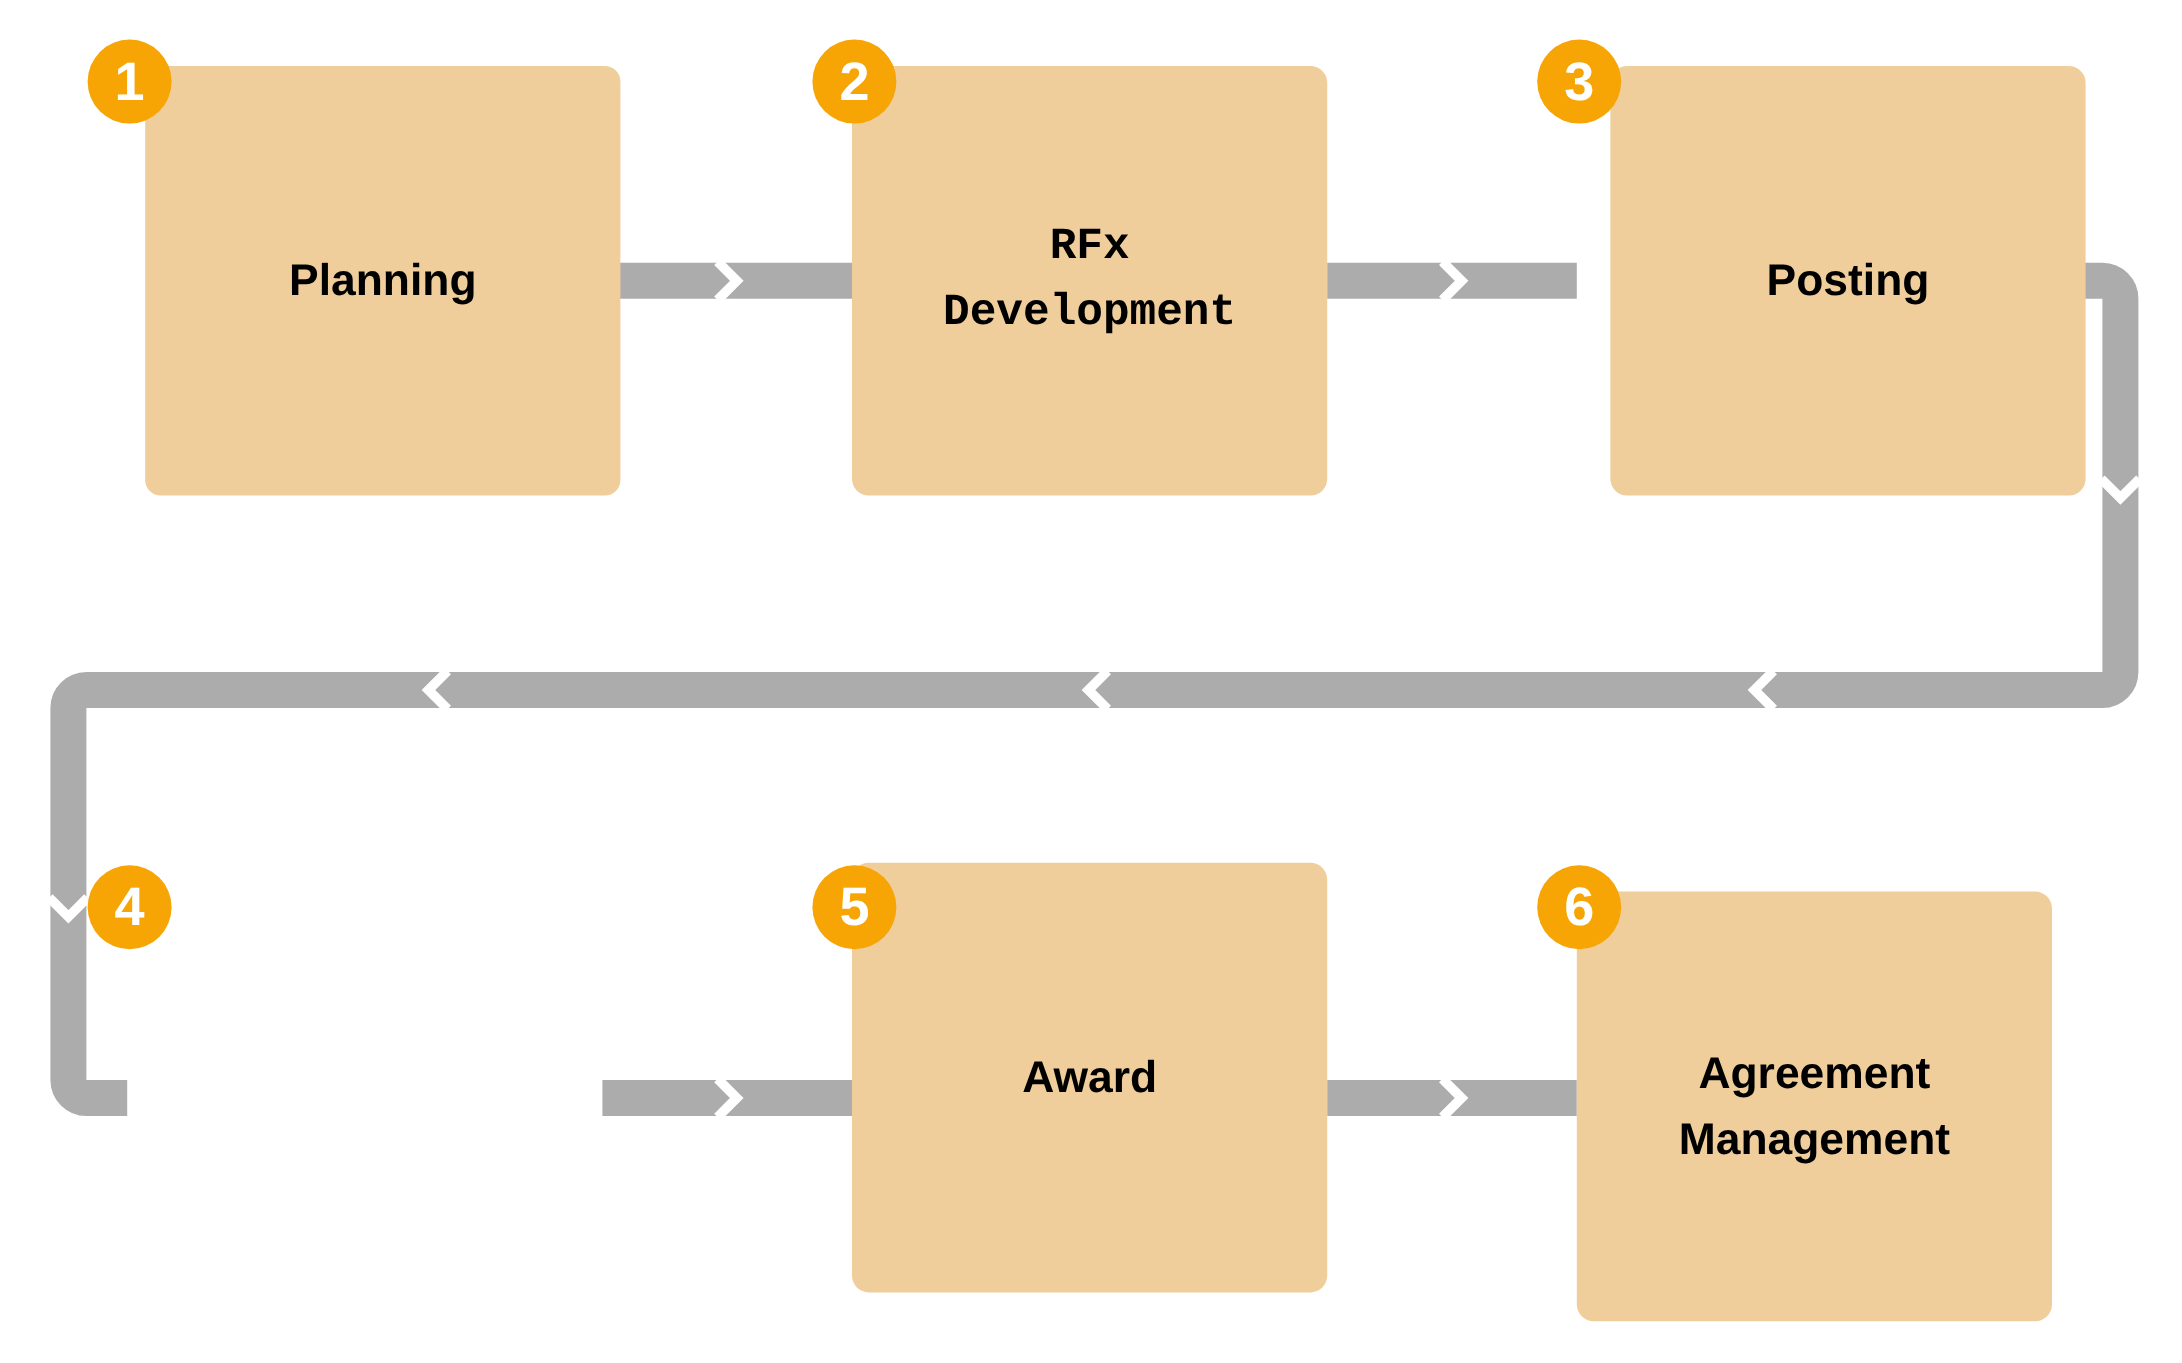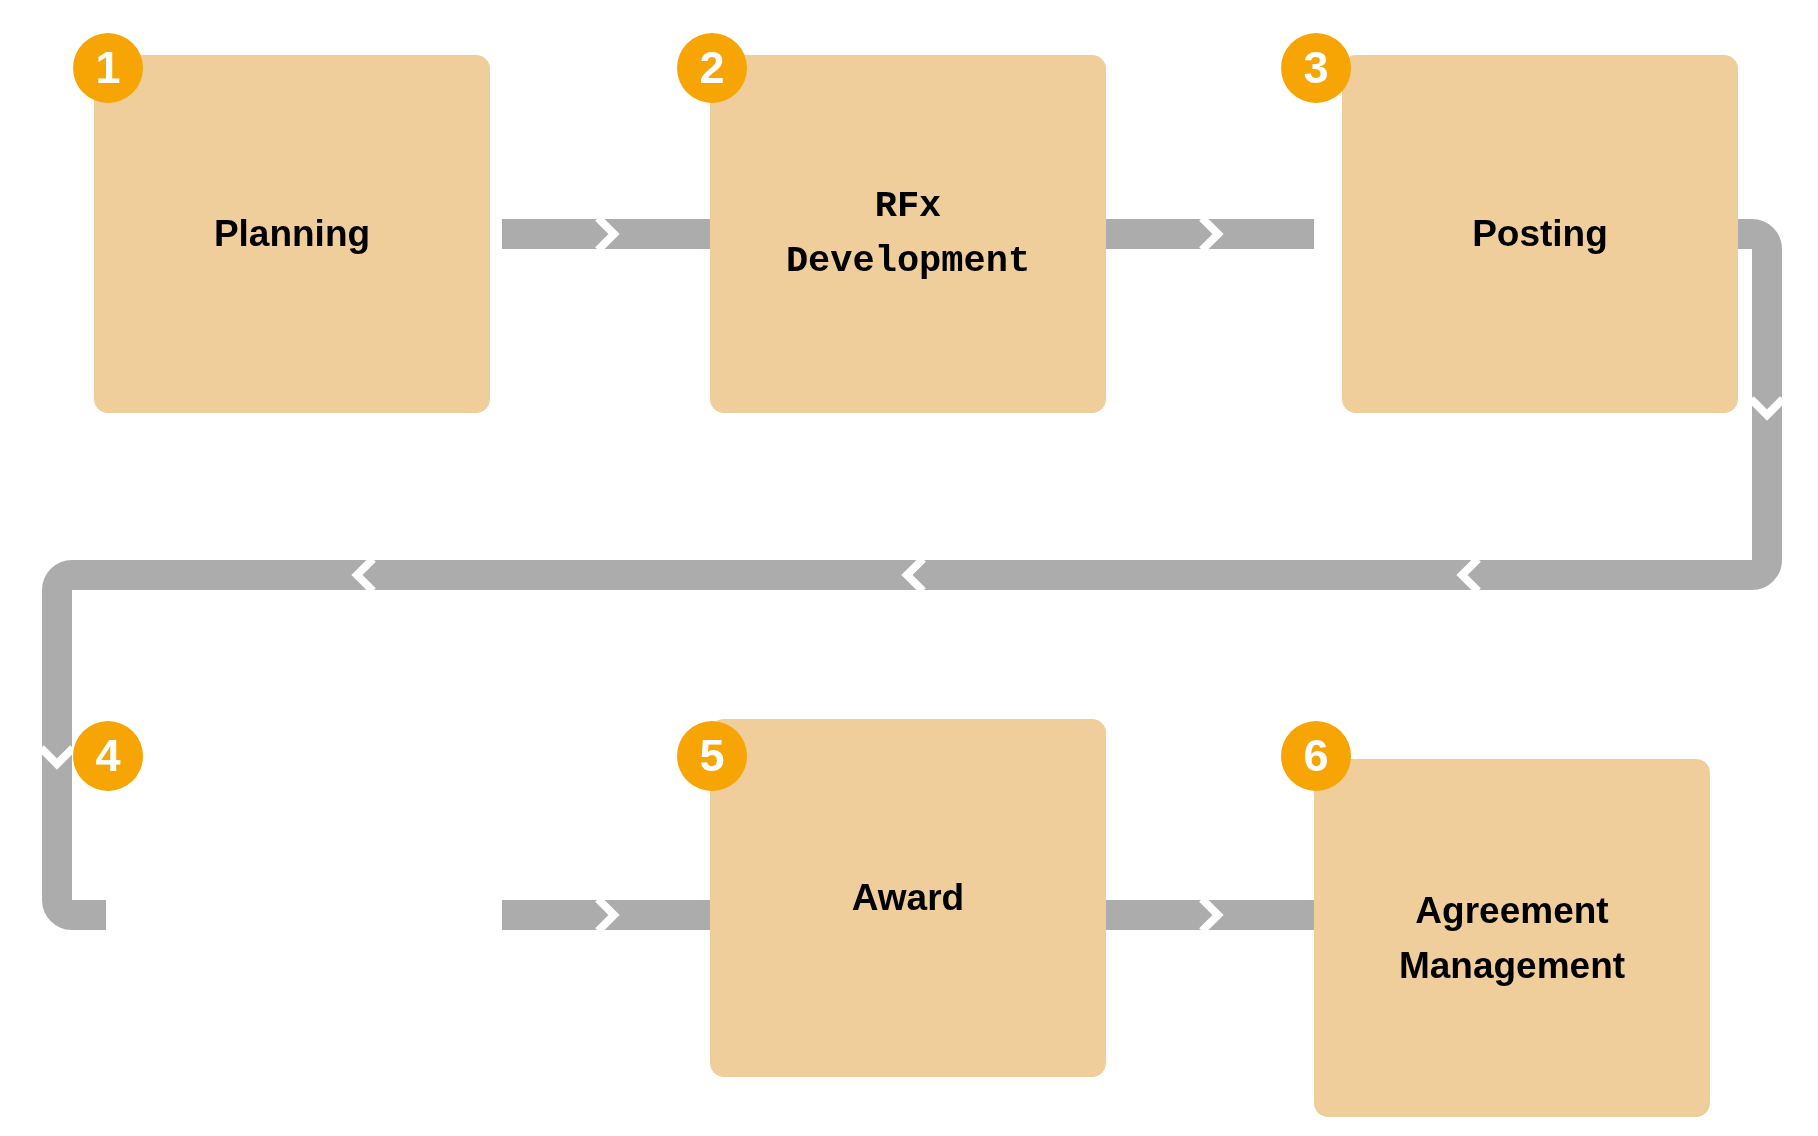--- a/index.html
+++ b/index.html
@@ -55,26 +55,26 @@
     border-radius: 50%;
     background: var(--badge-fill, #f6a505);
     color: var(--badge-text, #ffffff);
     font-size: 45px;
     font-weight: 700;
     display: flex;
     align-items: center;
     justify-content: center;
   }
   
-  .b1 { left: 94px; top: 55px; }
+  .b1 { left: 121px; top: 55px; border-radius: 13px; }
   .b2 { left: 710px; top: 55px; font-family: Liberation Mono, monospace; }
   .b3 { left: 1314px; top: 55px; margin-left: 28px; }
   .b4 { left: 106px; top: 743px; }
   .b5 { left: 710px; top: 719px; }
-  .b6 { left: 1314px; top: 743px; margin-top: 16px; }
+  .b6 { left: 1314px; top: 743px; }
   
   .g1 { left: 73px;  top: 33px; }
   .g2 { left: 677px; top: 33px; }
   .g3 { left: 1281px; top: 33px; }
   .g4 { left: 73px;  top: 721px; }
   .g5 { left: 677px; top: 721px; }
   .g6 { left: 1281px; top: 721px; }
 </style>
 </head>
 <body>

